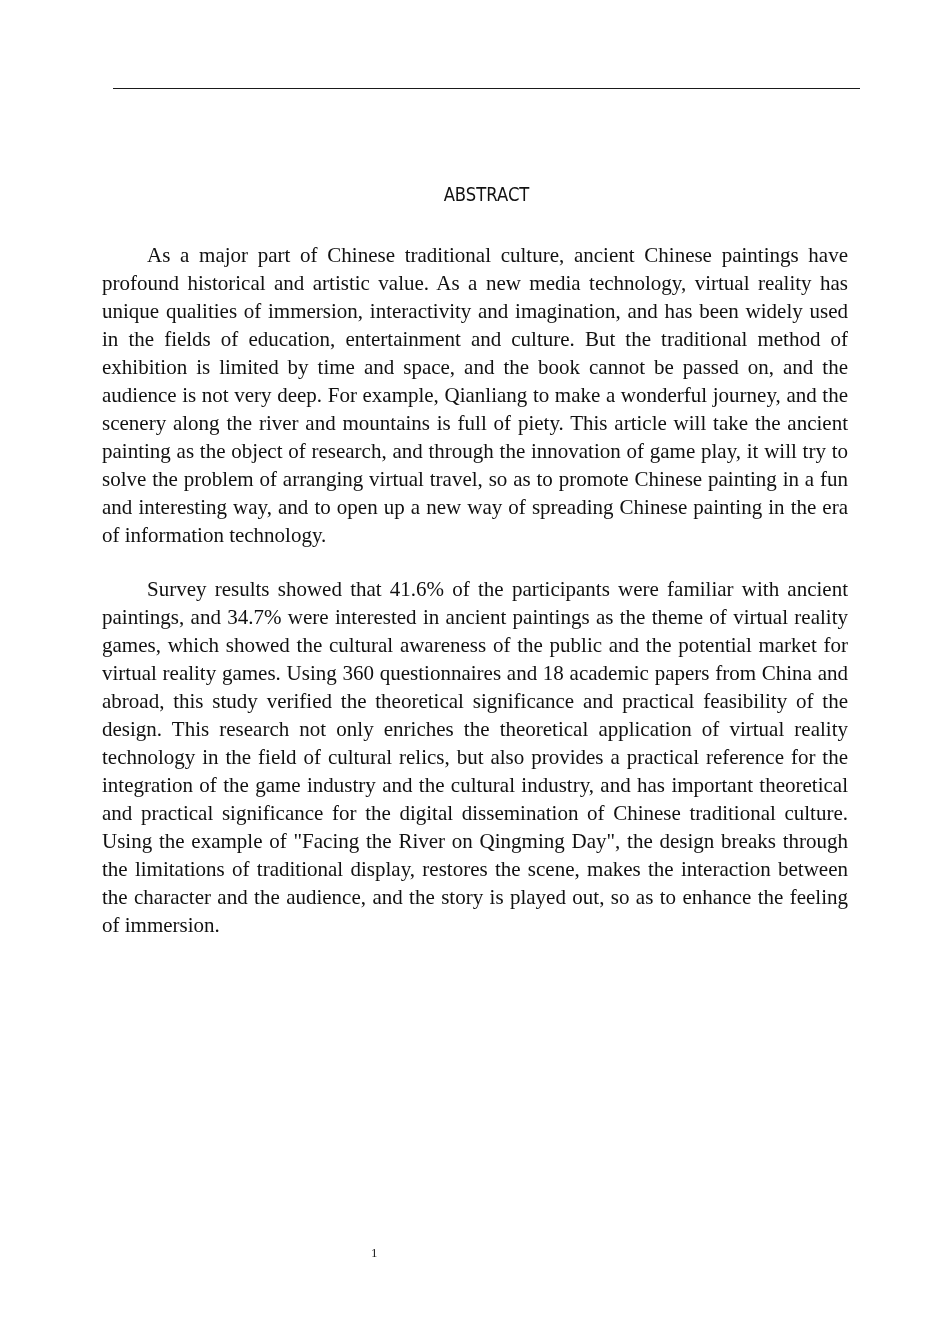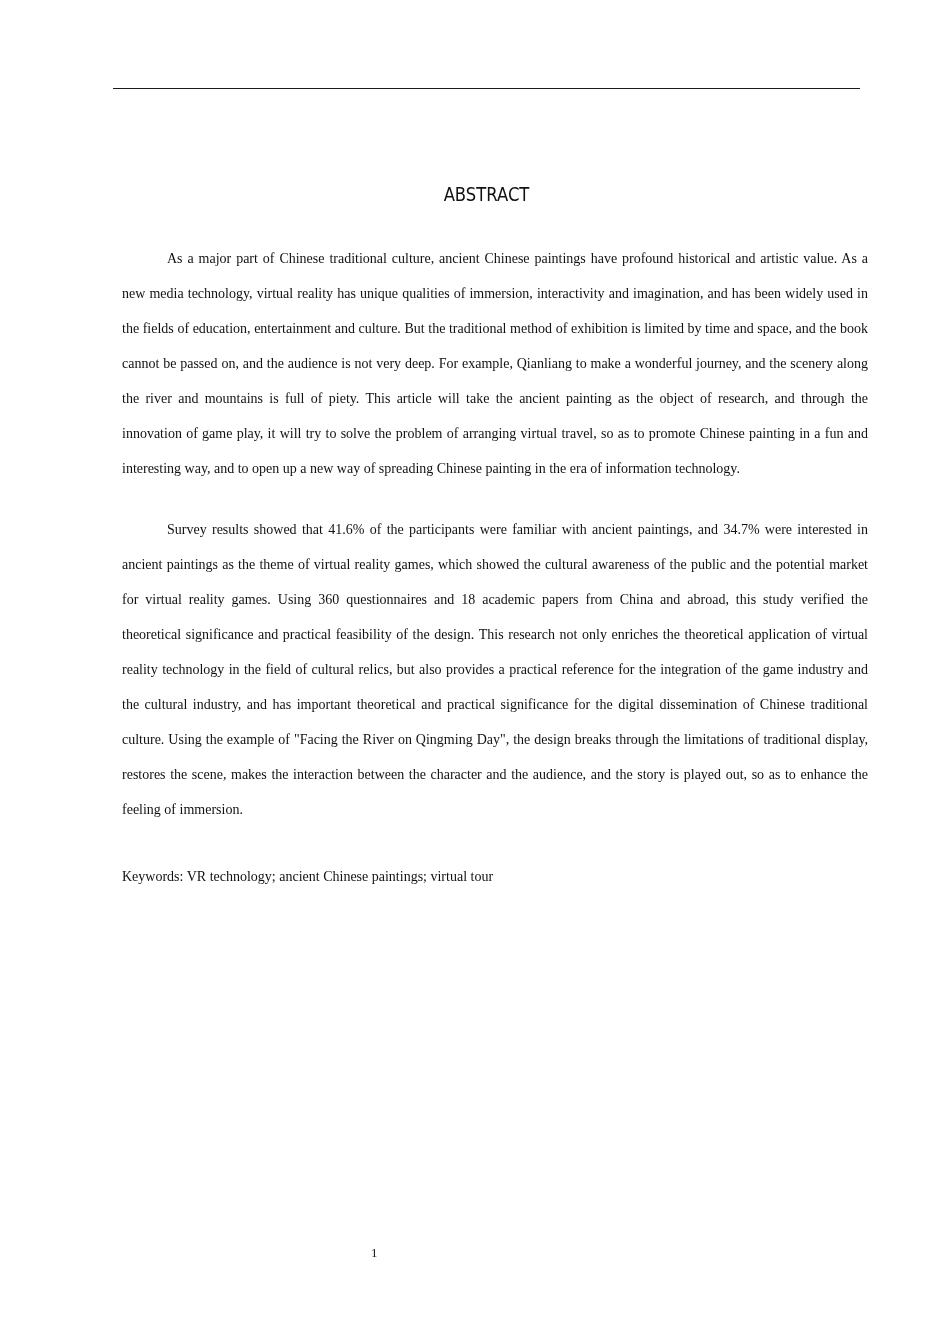--- a/index.html
+++ b/index.html
@@ -32,25 +32,25 @@
       font-family: "DejaVu Sans", sans-serif;
       font-size: 20px;
       letter-spacing: 0px;
       transform: scaleX(0.82);
       transform-origin: 50% 50%;
       line-height: 28px;
       color: #111;
     }
     .content {
       position: absolute;
-      left: 122px;
+      left: 102px;
       top: 241px;
       width: 746px;
-      font-size: 14px;
-      line-height: 35px;
+      font-size: 21px;
+      line-height: 28px;
       text-align: justify;
     }
     .para {
       margin: 0;
       text-indent: 45px;
     }
     .para + .para {
       margin-top: 26px;
     }
     .keywords {
@@ -71,16 +71,15 @@
 </head>
 <body>
 
 <div class="header-rule"></div>
 
 <div class="title">ABSTRACT</div>
 
 <div class="content">
   <p class="para">As a major part of Chinese traditional culture, ancient Chinese paintings have profound historical and artistic value. As a new media technology, virtual reality has unique qualities of immersion, interactivity and imagination, and has been widely used in the fields of education, entertainment and culture. But the traditional method of exhibition is limited by time and space, and the book cannot be passed on, and the audience is not very deep. For example, Qianliang to make a wonderful journey, and the scenery along the river and mountains is full of piety. This article will take the ancient painting as the object of research, and through the innovation of game play, it will try to solve the problem of arranging virtual travel, so as to promote Chinese painting in a fun and interesting way, and to open up a new way of spreading Chinese painting in the era of information technology.</p>
   <p class="para">Survey results showed that 41.6% of the participants were familiar with ancient paintings, and 34.7% were interested in ancient paintings as the theme of virtual reality games, which showed the cultural awareness of the public and the potential market for virtual reality games. Using 360 questionnaires and 18 academic papers from China and abroad, this study verified the theoretical significance and practical feasibility of the design. This research not only enriches the theoretical application of virtual reality technology in the field of cultural relics, but also provides a practical reference for the integration of the game industry and the cultural industry, and has important theoretical and practical significance for the digital dissemination of Chinese traditional culture. Using the example of "Facing the River on Qingming Day", the design breaks through the limitations of traditional display, restores the scene, makes the interaction between the character and the audience, and the story is played out, so as to enhance the feeling of immersion.</p>
-  <p class="keywords">Keywords: VR technology; ancient Chinese paintings; virtual tour</p>
 </div>
 
 <div class="page-number">1</div>
 
 </body></html>

